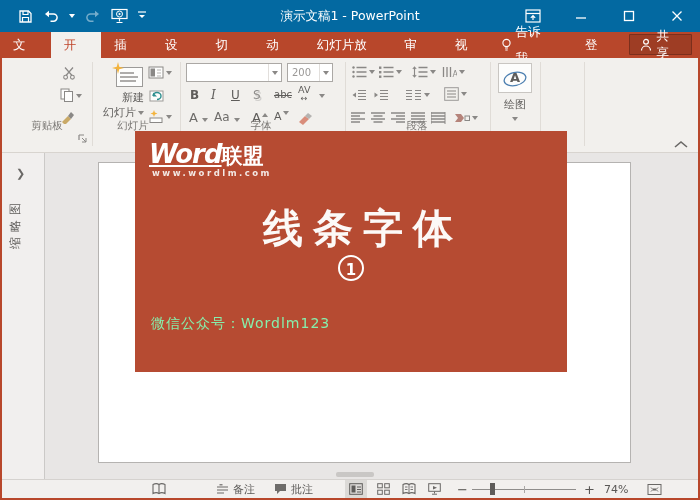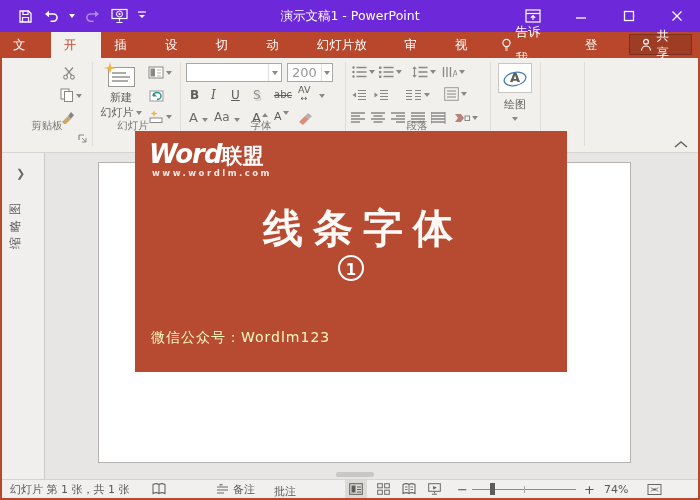--- a/index.html
+++ b/index.html
@@ -1,21 +1,21 @@
 <!DOCTYPE html>
 <html><head>
 <meta charset="utf-8">
 <style>
   *{margin:0;padding:0;box-sizing:border-box;}
   html,body{width:700px;height:500px;overflow:hidden;}
   body{font-family:"DejaVu Sans","Liberation Sans",sans-serif;position:relative;background:#B8472B;}
   .abs{position:absolute;}
 
   
-  #titlebar{left:0;top:0;width:700px;height:32px;background:#6d28d9;color:#fff;}
+  #titlebar{left:0;top:0;width:700px;height:32px;background:#0369a1;color:#fff;}
   .qat{left:18px;top:6px;display:flex;align-items:center;gap:10px;height:20px;}
   .qat .ic{display:flex;align-items:center;}
   .dim{opacity:.45;}
   #win-title{left:0;top:0;width:700px;height:32px;text-align:center;line-height:32px;font-size:12.5px;color:#fff;}
   .winbtns{right:8px;top:0;height:32px;display:flex;align-items:center;gap:18px;}
   .winbtn{width:30px;height:26px;display:flex;align-items:center;justify-content:center;}
 
   
   #tabrow{left:0;top:32px;width:700px;height:26px;background:#B8472B;display:flex;align-items:flex-end;color:#fff;font-size:12.5px;}
   .tab{padding:0 13px;height:26px;line-height:26px;cursor:default;}
@@ -32,45 +32,45 @@
   .cv{display:inline-block;width:0;height:0;border-left:3px solid transparent;border-right:3px solid transparent;border-top:4px solid #8A8886;}
   .cvw{border-top-color:#fff;}
   .smallbtn{position:absolute;display:flex;align-items:center;gap:2px;}
   
   .clip{position:relative;width:24px;height:27px;}
   .clip .board{position:absolute;left:0;top:2px;width:17px;height:23px;background:#EBC46C;border:1px solid #B3924C;border-radius:2px;}
   .clip .grip{position:absolute;left:4px;top:0;width:9px;height:5px;background:#6E6C6A;border-radius:1px;}
   .clip .page{position:absolute;right:0;top:7px;width:13px;height:17px;background:#fff;border:1px solid #9C9A98;}
   
   .combo{position:absolute;height:19px;background:#fff;border:1px solid #ABA8A5;display:flex;align-items:center;}
-  .combo .val{flex:1;font-size:13px;color:#9A9896;padding:0 4px;}
+  .combo .val{flex:1;font-size:10px;color:#9A9896;padding:0 4px;}
   .combo .arr{width:13px;height:100%;display:flex;align-items:center;justify-content:center;border-left:1px solid #E2DFDC;}
   .fbtn{position:absolute;font-size:12px;color:#5F5D5B;display:flex;align-items:flex-end;gap:1px;}
   .boxbtn{position:absolute;display:flex;flex-direction:column;align-items:center;font-size:11px;}
   .boxbtn .frame{width:34px;height:30px;background:#FDFDFC;border:1px solid #C9C6C2;display:flex;align-items:center;justify-content:center;}
   .collapse{position:absolute;right:10px;top:82px;color:#6A6866;}
 
   
   #workspace{left:2px;top:153px;width:696px;height:326px;background:#E8E6E5;}
   #thumbpane{left:0;top:0;width:43px;height:326px;background:#F1EFEE;border-right:1px solid #CBC9C7;}
   #pane-chevron{left:14px;top:14px;font-size:11px;font-weight:bold;color:#6A6866;}
   #pane-label{left:-27px;top:62px;width:80px;text-align:center;font-size:12px;color:#5E5C5A;letter-spacing:5px;transform:rotate(-90deg);}
   #slidepage{left:96px;top:9px;width:533px;height:301px;background:#fff;border:1px solid #B5B3B1;}
   #hscroll{left:334px;top:319px;width:38px;height:5px;background:#C9C7C5;border-radius:2px;}
 
   
   #overlay{left:135px;top:131px;width:432px;height:241px;background:#B64B32;color:#fff;z-index:40;}
   #logo{left:14px;top:8px;font-weight:800;white-space:nowrap;}
-  #logo .w{font-style:italic;font-size:26px;letter-spacing:-1px;}
+  #logo .w{font-style:italic;font-size:26px;letter-spacing:-1px;text-decoration:underline;}
   #logo .cn{font-size:21px;}
   #logo-sub{left:17px;top:37px;font-size:8.5px;font-weight:bold;letter-spacing:2.5px;color:#F4E9E5;}
   #ov-title{left:0;top:70px;width:432px;text-align:center;font-size:40px;font-weight:bold;letter-spacing:10px;text-indent:10px;color:#FCF9F7;padding-left:14px;}
   #ov-badge{left:0;top:124px;width:432px;display:flex;justify-content:center;}
   #ov-badge b{width:26px;height:26px;border:2.5px solid #fff;border-radius:50%;font-size:15px;line-height:26px;text-align:center;font-weight:bold;}
-  #ov-footer{left:16px;bottom:25px;font-size:14px;letter-spacing:1px;color:#fef9c3;}
+  #ov-footer{left:16px;bottom:39px;font-size:14px;letter-spacing:1px;color:#86efac;}
 
   
   #statusbar{left:2px;top:479px;width:696px;height:19px;background:#F2F0EE;border-top:1px solid #D5D2CF;font-size:11px;color:#5A5856;}
   .sb{position:absolute;top:0;height:18px;display:flex;align-items:center;gap:4px;}
   .viewbtn{width:22px;height:18px;display:flex;align-items:center;justify-content:center;}
   .viewbtn.active{background:#DCDAD7;}
   #zoomtrack{position:relative;width:104px;height:18px;}
   #zoomtrack .line{position:absolute;left:0;top:9px;width:104px;height:1px;background:#8F8D8B;}
   #zoomtrack .tick{position:absolute;left:52px;top:6px;width:1px;height:7px;background:#A9A7A5;}
   #zoomtrack .thumb{position:absolute;left:18px;top:3px;width:5px;height:12px;background:#5E5C5A;}
@@ -195,21 +195,21 @@
   </span>
   <span class="glabel" style="left:10px;width:70px;">剪贴板</span>
   <span class="smallbtn" style="left:76px;top:76px;">
     <svg width="10" height="10">
         <path d="M1 1v5M1 1h5" stroke="#8A8886" stroke-width="1.2" fill="none"></path>
         <path d="M4 4l4 4M8 4v4h-4" stroke="#8A8886" stroke-width="1" fill="none"></path>
       </svg>
   </span>
   <span class="gsep" style="left:90px;"></span>
 
-  <div class="bigbtn" style="left:96px;top:6px;width:46px;">
+  <div class="bigbtn" style="left:96px;top:6px;width:46px;align-items:flex-end;">
     <span style="position:relative;width:30px;height:24px;">
       <span style="position:absolute;left:2px;top:3px;width:27px;height:20px;background:#FDFDFC;border:1px solid #9C9A98;"></span>
       <span style="position:absolute;left:6px;top:8px;width:14px;height:1.5px;background:#AEACaa;"></span>
       <span style="position:absolute;left:6px;top:12px;width:18px;height:1.5px;background:#AEACAA;"></span>
       <span style="position:absolute;left:6px;top:16px;width:16px;height:1.5px;background:#AEACAA;"></span>
       <svg width="12" height="12" style="position:absolute;left:-2px;top:-2px;">
           <path d="M6 0l1.2 4.8L12 6l-4.8 1.2L6 12 4.8 7.2 0 6l4.8-1.2z" fill="#F3B33C"></path>
         </svg>
     </span>
     <span style="margin-top:2px;">新建</span>
@@ -419,35 +419,34 @@
   </div>
   <div id="logo-sub" class="abs">www.wordlm.com</div>
   <div id="ov-title" class="abs">线条字体</div>
   <div id="ov-badge" class="abs">
       <b>1</b>
     </div>
   <div id="ov-footer" class="abs">微信公众号：Wordlm123</div>
 </div>
 
 <div id="statusbar" class="abs">
-  <span class="sb" style="left:8px;">幻灯片 第 1 张，共 1 张</span>
   <span class="sb" style="left:150px;">
     <svg width="14" height="12">
         <path d="M7 1.5C5.5 0.5 3 0.5 1 1.5v9c2-1 4.5-1 6 0 1.5-1 4-1 6 0v-9c-2-1-4.5-1-6 0z" fill="none" stroke="#6A6866" stroke-width="1.1"></path>
         <path d="M7 1.5v9" stroke="#6A6866" stroke-width="1.1"></path>
       </svg>
   </span>
   <span class="sb" style="left:214px;">
     <svg width="13" height="11">
         <path d="M1 3h11M1 6h11M1 9h7" stroke="#6A6866" stroke-width="1.2"></path>
         <path d="M3.5 0.8L6.5 0.8" stroke="#6A6866" stroke-width="1.2"></path>
       </svg>
     <span>备注</span>
   </span>
-  <span class="sb" style="left:272px;flex-direction:column;">
+  <span class="sb" style="left:272px;">
     <svg width="13" height="12">
         <path d="M1 1h11v7H6l-3 3V8H1z" fill="#6E6C6A"></path>
       </svg>
     <span>批注</span>
   </span>
 
   <span class="sb viewbtn active" style="left:343px;">
     <svg width="14" height="12">
         <rect x="0.7" y="0.7" width="12.6" height="10.6" fill="none" stroke="#5E5C5A"></rect>
         <rect x="2.5" y="2.5" width="4" height="7" fill="#5E5C5A"></rect>

